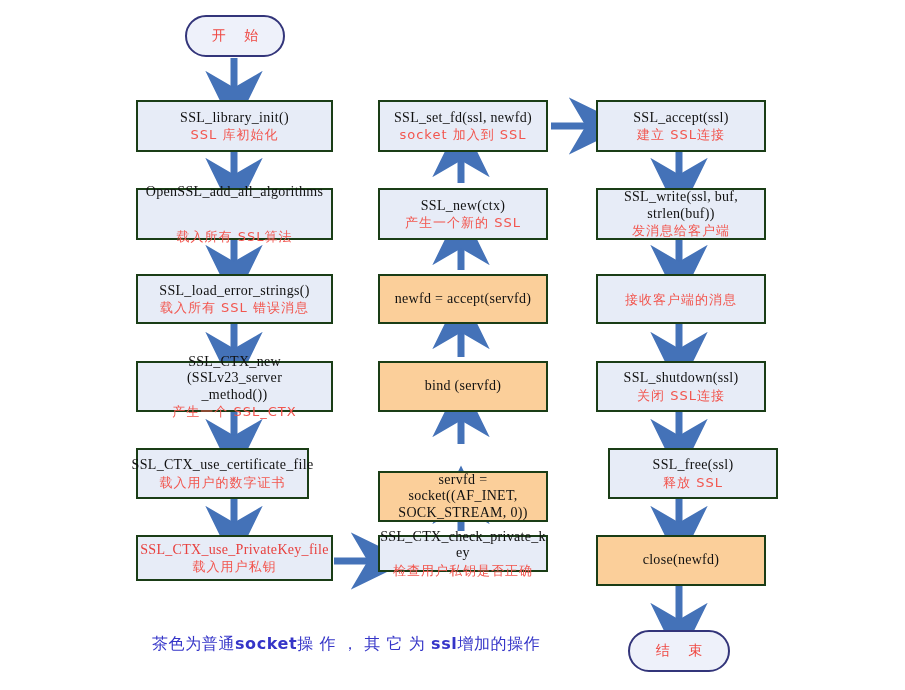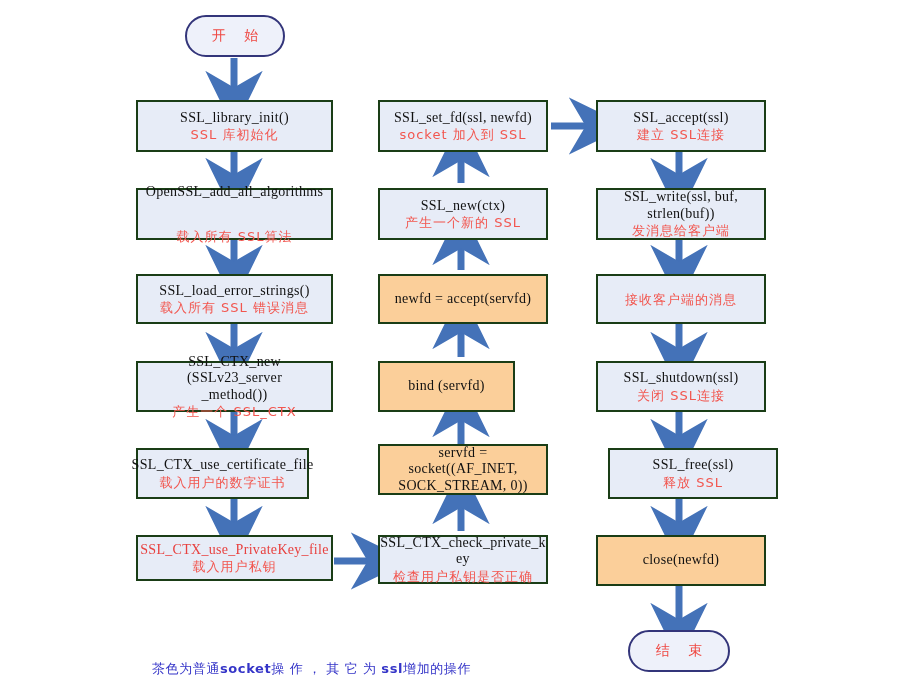--- a/index.html
+++ b/index.html
@@ -69,23 +69,23 @@
     color: #ef4a44;
     font-size: 14px;
     letter-spacing: 7px;
     text-indent: 7px;
     margin-top: 0;
   }
   
   #legend {
     position: absolute;
     left: 152px;
-    top: 660px;
+    top: 634px;
     font-family: "DejaVu Sans", "Liberation Sans", sans-serif;
-    font-size: 13px;
+    font-size: 16px;
     color: #3535c8;
     letter-spacing: 0.6px;
     white-space: nowrap;
   }
   #legend b { font-weight: bold; }
   svg.arrows {
     position: absolute;
     left: 0; top: 0;
     width: 905px;
     height: 690px;
@@ -175,30 +175,30 @@
 
   <div class="node" style="left:378px; top:188px; width:170px; height:52px;">
     <span class="code">SSL_new(ctx)</span>
     <span class="cn">产生一个新的 SSL</span>
   </div>
 
   <div class="node tan" style="left:378px; top:274px; width:170px; height:50px;">
     <span class="code">newfd = accept(servfd)</span>
   </div>
 
-  <div class="node tan" style="left:378px; top:361px; width:137px; height:51px;">
+  <div class="node tan" style="left:378px; top:361px; width:170px; height:51px;">
     <span class="code">bind (servfd)</span>
   </div>
 
-  <div class="node tan" style="left:378px; top:444px; width:170px; height:51px;">
+  <div class="node tan" style="left:378px; top:471px; width:170px; height:51px;">
     <span class="code">servfd = socket((AF_INET,
 SOCK_STREAM, 0))</span>
   </div>
 
-  <div class="node" style="left:378px; top:535px; width:170px; height:49px;">
+  <div class="node" style="left:378px; top:535px; width:170px; height:37px;">
     <span class="code">SSL_CTX_check_private_k
 ey</span>
     <span class="cn">检查用户私钥是否正确</span>
   </div>
 
   <div class="node" style="left:596px; top:100px; width:170px; height:52px;">
     <span class="code">SSL_accept(ssl)</span>
     <span class="cn">建立 SSL连接</span>
   </div>
 

